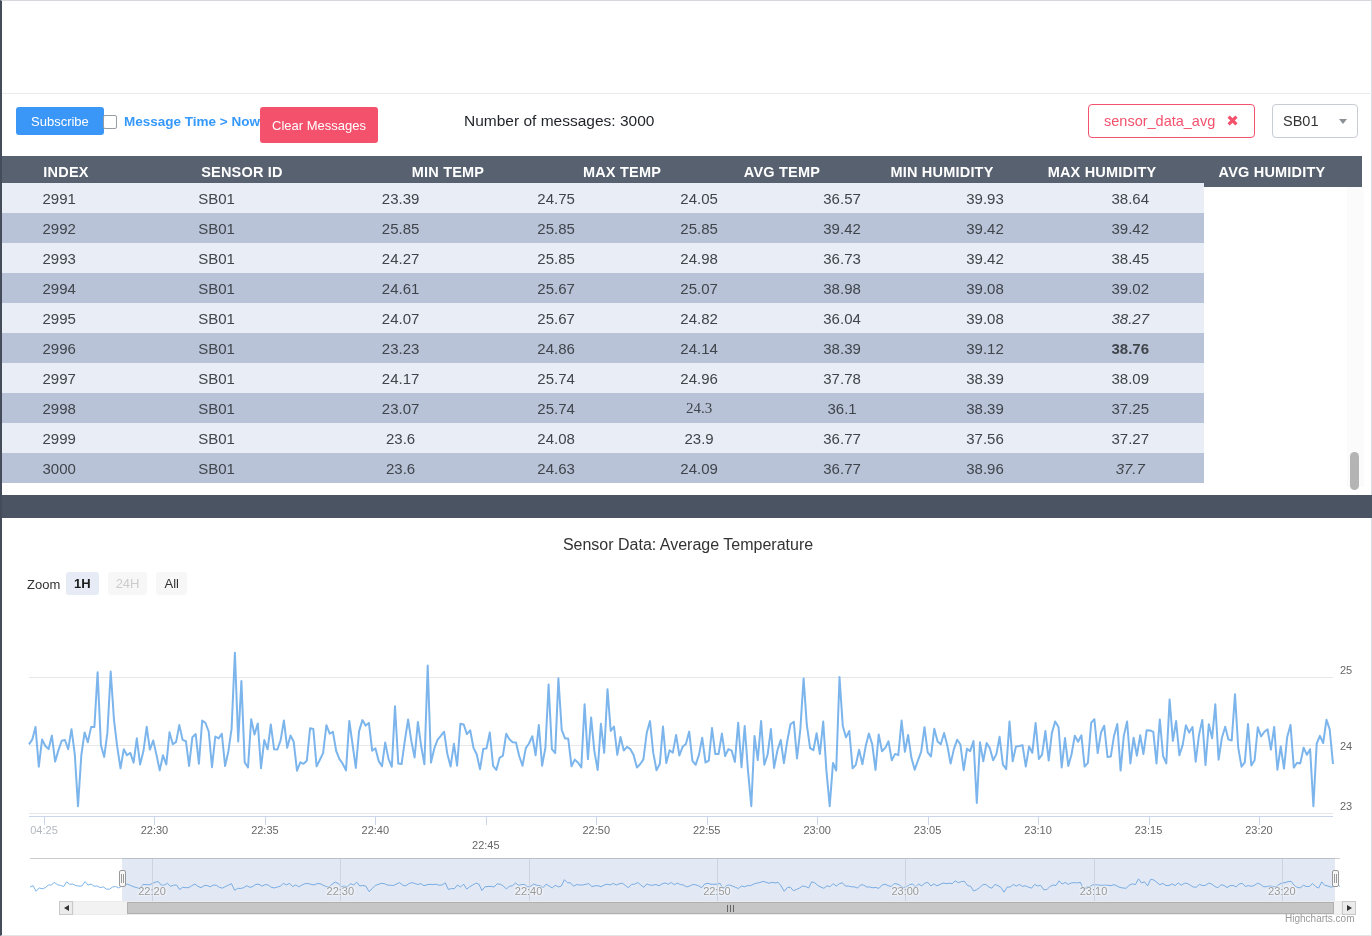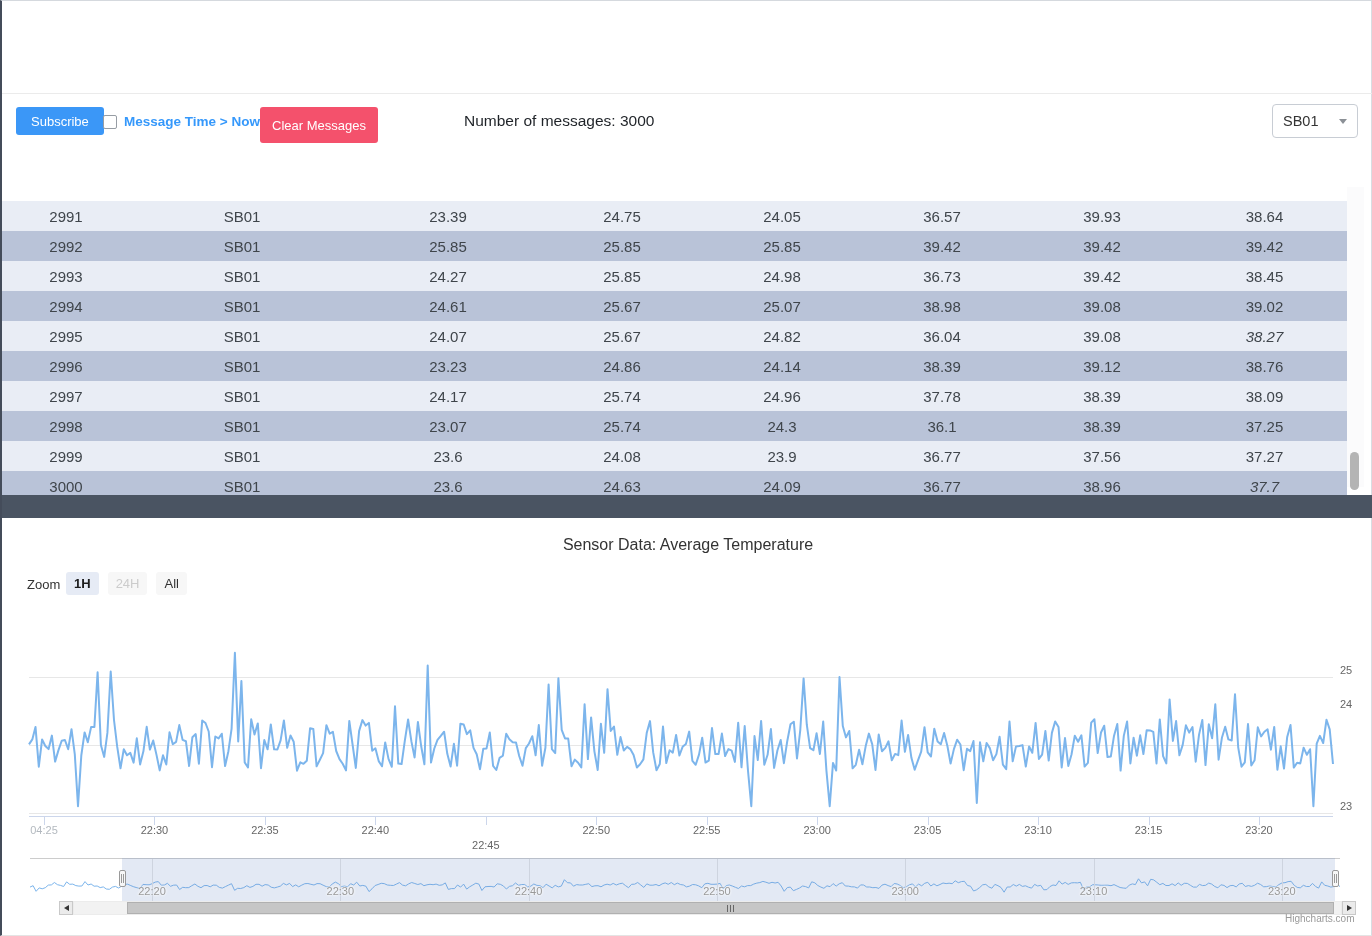--- a/index.html
+++ b/index.html
@@ -26,21 +26,21 @@
   .chip{left:1086px;top:103px;height:34px;box-sizing:border-box;display:flex;align-items:center;gap:11px;
        padding:0 15px;border:1px solid #f4516c;border-radius:4px;color:#f4516c;font-size:14.5px;background:#fff;}
   .chip .x{font-weight:700;font-size:15px;}
   .sel{left:1270px;top:103px;width:86px;height:34px;box-sizing:border-box;border:1px solid #c8cdd4;border-radius:4px;
        background:#fff;display:flex;align-items:center;padding:0 10px;font-size:14.5px;color:#333;justify-content:space-between;}
   .caret{width:0;height:0;border-left:4.5px solid transparent;border-right:4.5px solid transparent;border-top:5px solid #8b9096;}
 
   
   .thead{left:0;top:155px;width:1360px;height:31px;background:#57616f;display:flex;align-items:center;}
   .thead .hc{color:#fff;font-weight:700;font-size:14.5px;text-align:center;letter-spacing:.2px;}
-  .tbody{left:0;top:200px;width:1345px;}
+  .tbody{left:0;top:182px;width:1202px;}
   .trow{height:30px;display:flex;align-items:center;font-size:15px;color:#3f454b;}
   .trow.odd{background:#e9edf5;}
   .trow.even{background:#b9c3d8;}
   .trow .tc{text-align:center;}
   .gutter{left:1345px;top:186px;width:17px;height:300px;background:#fbfbfc;}
   .tscroll-thumb{left:1348px;top:451px;width:9px;height:38px;border-radius:5px;background:#b4b4b4;}
 
   .separator{left:0;top:494px;width:1372px;height:23px;background:#4a5462;}
 
   
@@ -83,25 +83,39 @@
 
 <div class="app">
 
   <div class="abs top-divider"></div>
 
   <button class="abs btn subscribe">Subscribe</button>
   <input type="checkbox" class="abs mt-check" style="">
   <span class="abs mt-label">Message Time &gt; Now</span>
   <button class="abs btn clear">Clear Messages</button>
   <span class="abs msg-count">Number of messages: 3000</span>
+  <div class="abs chip">
+    <span>sensor_data_avg</span>
+    <span class="x">✖</span>
+  </div>
   <div class="abs sel">
     <span>SB01</span>
     <span class="caret"></span>
   </div>
 
+  <div class="abs thead" id="thead">
+      <div class="hc" style="width: 128px;">INDEX</div>
+      <div class="hc" style="width: 224px;">SENSOR ID</div>
+      <div class="hc" style="width: 188px;">MIN TEMP</div>
+      <div class="hc" style="width: 160px;">MAX TEMP</div>
+      <div class="hc" style="width: 160px;">AVG TEMP</div>
+      <div class="hc" style="width: 160px;">MIN HUMIDITY</div>
+      <div class="hc" style="width: 160px;">MAX HUMIDITY</div>
+      <div class="hc" style="width: 180px;">AVG HUMIDITY</div>
+    </div>
   <div class="abs tbody" id="tbody">
       <div class="trow odd">
         <div class="tc" style="width: 128px;">2991</div>
         <div class="tc" style="width: 224px;">SB01</div>
         <div class="tc" style="width: 188px;">23.39</div>
         <div class="tc" style="width: 160px;">24.75</div>
         <div class="tc" style="width: 160px;">24.05</div>
         <div class="tc" style="width: 160px;">36.57</div>
         <div class="tc" style="width: 160px;">39.93</div>
         <div class="tc" style="width: 165px;">38.64</div>
@@ -147,38 +161,38 @@
         <div class="tc" style="width: 165px; font-style: italic;">38.27</div>
       </div>
       <div class="trow even">
         <div class="tc" style="width: 128px;">2996</div>
         <div class="tc" style="width: 224px;">SB01</div>
         <div class="tc" style="width: 188px;">23.23</div>
         <div class="tc" style="width: 160px;">24.86</div>
         <div class="tc" style="width: 160px;">24.14</div>
         <div class="tc" style="width: 160px;">38.39</div>
         <div class="tc" style="width: 160px;">39.12</div>
-        <div class="tc" style="width: 165px;">38.76</div>
+        <div class="tc" style="width: 165px; font-weight: bold;">38.76</div>
       </div>
       <div class="trow odd">
         <div class="tc" style="width: 128px;">2997</div>
         <div class="tc" style="width: 224px;">SB01</div>
         <div class="tc" style="width: 188px;">24.17</div>
         <div class="tc" style="width: 160px;">25.74</div>
         <div class="tc" style="width: 160px;">24.96</div>
         <div class="tc" style="width: 160px;">37.78</div>
         <div class="tc" style="width: 160px;">38.39</div>
         <div class="tc" style="width: 165px;">38.09</div>
       </div>
       <div class="trow even">
         <div class="tc" style="width: 128px;">2998</div>
         <div class="tc" style="width: 224px;">SB01</div>
         <div class="tc" style="width: 188px;">23.07</div>
         <div class="tc" style="width: 160px;">25.74</div>
-        <div class="tc" style="width: 160px;">24.3</div>
+        <div class="tc" style="width: 160px; font-family: Liberation Serif, serif;">24.3</div>
         <div class="tc" style="width: 160px;">36.1</div>
         <div class="tc" style="width: 160px;">38.39</div>
         <div class="tc" style="width: 165px;">37.25</div>
       </div>
       <div class="trow odd">
         <div class="tc" style="width: 128px;">2999</div>
         <div class="tc" style="width: 224px;">SB01</div>
         <div class="tc" style="width: 188px;">23.6</div>
         <div class="tc" style="width: 160px;">24.08</div>
         <div class="tc" style="width: 160px;">23.9</div>
@@ -237,21 +251,21 @@
       <div class="abs xlabel" style="left: 594.25px;">22:50</div>
       <div class="abs xlabel" style="left: 704.7px;">22:55</div>
       <div class="abs xlabel" style="left: 815.15px;">23:00</div>
       <div class="abs xlabel" style="left: 925.6px;">23:05</div>
       <div class="abs xlabel" style="left: 1036.05px;">23:10</div>
       <div class="abs xlabel" style="left: 1146.5px;">23:15</div>
       <div class="abs xlabel" style="left: 1256.95px;">23:20</div>
     </div>
   <div id="ylabels">
       <div class="abs ylabel" style="top: 663px;">25</div>
-      <div class="abs ylabel" style="top: 697px;">24</div>
+      <div class="abs ylabel" style="top: 739px;">24</div>
       <div class="abs ylabel" style="top: 799px;">23</div>
     </div>
 
   <svg class="overlay" id="series-svg" viewBox="0 0 1372 936">
       <polyline points="27.0,743.4 30.3,738.4 33.5,725.9 36.8,765.7 40.1,738.4 43.3,745.0 46.6,748.1 49.9,734.6 53.1,760.6 56.4,749.4 59.7,739.7 62.9,739.0 66.2,748.2 69.5,728.2 72.8,753.4 76.0,805.2 79.3,754.5 82.6,731.4 85.8,741.2 89.1,726.1 92.4,725.9 95.6,671.3 98.9,744.1 102.2,755.9 105.4,731.9 108.7,670.5 112.0,719.0 115.2,745.7 118.5,767.3 121.8,748.2 125.0,754.3 128.3,751.9 131.6,761.6 134.8,737.3 138.1,763.4 141.4,750.3 144.7,725.8 147.9,748.6 151.2,739.5 154.5,753.9 157.7,769.4 161.0,754.3 164.3,763.5 167.5,731.3 170.8,743.3 174.1,740.9 177.3,724.1 180.6,738.9 183.9,740.2 187.1,765.0 190.4,736.2 193.7,733.1 196.9,762.7 200.2,719.6 203.5,722.0 206.7,730.5 210.0,766.2 213.3,735.5 216.6,737.4 219.8,732.7 223.1,765.1 226.4,750.2 229.6,727.6 232.9,651.8 236.2,740.4 239.4,680.1 242.7,761.4 246.0,766.5 249.2,718.3 252.5,733.5 255.8,722.4 259.0,767.2 262.3,739.0 265.6,748.3 268.8,723.5 272.1,748.3 275.4,748.5 278.6,739.4 281.9,719.4 285.2,746.8 288.5,734.5 291.7,740.8 295.0,769.7 298.3,761.3 301.5,762.8 304.8,759.8 308.1,727.2 311.3,727.9 314.6,765.3 317.9,758.7 321.1,752.1 324.4,724.2 327.7,732.6 330.9,730.8 334.2,750.0 337.5,758.1 340.7,762.7 344.0,769.4 347.3,719.9 350.5,743.0 353.8,766.9 357.1,730.1 360.4,719.1 363.6,724.6 366.9,721.9 370.2,749.7 373.4,747.3 376.7,760.1 380.0,765.3 383.2,741.4 386.5,757.9 389.8,765.8 393.0,705.3 396.3,762.6 399.6,763.0 402.8,739.9 406.1,718.5 409.4,740.4 412.6,756.5 415.9,721.0 419.2,745.3 422.4,763.3 425.7,664.6 429.0,761.6 432.3,747.5 435.5,738.8 438.8,734.9 442.1,730.7 445.3,752.8 448.6,765.5 451.9,742.8 455.1,764.7 458.4,722.7 461.7,723.5 464.9,733.1 468.2,729.3 471.5,746.9 474.7,753.3 478.0,768.2 481.3,747.7 484.5,747.6 487.8,731.5 491.1,764.9 494.3,769.0 497.6,756.8 500.9,754.7 504.2,732.8 507.4,738.3 510.7,741.3 514.0,741.5 517.2,755.0 520.5,764.7 523.8,747.1 527.0,742.5 530.3,735.2 533.6,754.3 536.8,724.0 540.1,764.7 543.4,746.7 546.6,683.5 549.9,748.2 553.2,752.1 556.4,677.3 559.7,728.8 563.0,737.4 566.2,737.5 569.5,765.2 572.8,758.6 576.1,761.8 579.3,766.4 582.6,703.3 585.9,758.1 589.1,716.4 592.4,750.3 595.7,769.0 598.9,722.7 602.2,751.8 605.5,688.2 608.7,729.9 612.0,725.5 615.3,753.8 618.5,736.1 621.8,749.5 625.1,745.9 628.3,748.1 631.6,754.0 634.9,766.5 638.1,763.3 641.4,758.4 644.7,732.1 648.0,720.1 651.2,751.4 654.5,769.2 657.8,763.0 661.0,725.6 664.3,762.1 667.6,749.2 670.8,751.6 674.1,733.9 677.4,754.5 680.6,745.8 683.9,742.9 687.2,730.6 690.4,759.9 693.7,763.8 697.0,753.6 700.2,736.7 703.5,761.5 706.8,759.7 710.0,727.1 713.3,753.1 716.6,753.0 719.9,732.6 723.1,755.0 726.4,748.1 729.7,749.7 732.9,760.9 736.2,721.7 739.5,766.3 742.7,725.0 746.0,769.8 749.3,805.2 752.5,735.1 755.8,759.0 759.1,719.9 762.3,763.8 765.6,753.8 768.9,728.1 772.1,766.9 775.4,749.5 778.7,739.0 781.9,762.2 785.2,740.5 788.5,723.3 791.8,720.7 795.0,757.5 798.3,728.8 801.6,677.4 804.8,723.7 808.1,747.2 811.4,749.2 814.6,732.3 817.9,753.0 821.2,720.6 824.4,769.3 827.7,805.2 831.0,761.9 834.2,769.5 837.5,676.1 840.8,725.1 844.0,736.4 847.3,730.0 850.6,767.3 853.8,763.8 857.1,748.8 860.4,763.2 863.7,745.1 866.9,732.6 870.2,743.1 873.5,768.9 876.7,733.5 880.0,750.3 883.3,746.9 886.5,740.3 889.8,759.3 893.1,752.9 896.3,754.1 899.6,719.6 902.9,750.8 906.1,733.9 909.4,756.8 912.7,768.7 915.9,759.6 919.2,750.7 922.5,726.2 925.7,751.4 929.0,755.5 932.3,727.7 935.6,740.5 938.8,743.3 942.1,732.0 945.4,745.0 948.6,762.6 951.9,748.1 955.2,738.7 958.4,743.5 961.7,769.2 965.0,747.8 968.2,750.1 971.5,740.0 974.8,802.0 978.0,741.3 981.3,760.3 984.6,742.0 987.8,747.1 991.1,759.3 994.4,753.1 997.6,735.8 1000.9,763.7 1004.2,768.1 1007.5,720.6 1010.7,760.3 1014.0,745.4 1017.3,745.0 1020.5,744.1 1023.8,765.6 1027.1,745.4 1030.3,751.8 1033.6,721.9 1036.9,757.9 1040.1,753.7 1043.4,730.0 1046.7,759.6 1049.9,731.9 1053.2,720.4 1056.5,725.9 1059.7,766.4 1063.0,737.1 1066.3,765.0 1069.5,753.5 1072.8,734.7 1076.1,740.8 1079.4,734.3 1082.6,765.6 1085.9,761.9 1089.2,721.6 1092.4,718.3 1095.7,752.1 1099.0,731.5 1102.2,724.7 1105.5,756.1 1108.8,755.6 1112.0,734.9 1115.3,723.0 1118.6,769.6 1121.8,734.9 1125.1,720.5 1128.4,762.4 1131.6,736.7 1134.9,754.7 1138.2,734.3 1141.4,753.0 1144.7,729.2 1148.0,729.4 1151.3,730.9 1154.5,762.4 1157.8,718.4 1161.1,755.1 1164.3,762.4 1167.6,698.4 1170.9,739.9 1174.1,720.1 1177.4,754.3 1180.7,743.9 1183.9,724.3 1187.2,731.6 1190.5,726.1 1193.7,760.7 1197.0,733.9 1200.3,718.9 1203.5,764.1 1206.8,723.3 1210.1,737.3 1213.3,703.3 1216.6,758.7 1219.9,736.8 1223.2,725.8 1226.4,738.4 1229.7,739.5 1233.0,693.3 1236.2,746.3 1239.5,765.7 1242.8,761.3 1246.0,723.0 1249.3,764.4 1252.6,759.2 1255.8,726.3 1259.1,735.4 1262.4,730.7 1265.6,728.3 1268.9,748.7 1272.2,725.9 1275.4,768.8 1278.7,745.3 1282.0,767.6 1285.2,735.9 1288.5,723.9 1291.8,766.6 1295.1,761.8 1298.3,762.4 1301.6,746.7 1304.9,753.8 1308.1,748.2 1311.4,805.2 1314.7,742.7 1317.9,734.9 1321.2,742.0 1324.5,718.7 1327.7,728.4 1331.0,763.0" fill="none" stroke="#7cb5ec" stroke-width="2" stroke-linejoin="round"></polyline>
       <polyline points="28.0,886.1 31.1,884.7 34.1,890.3 37.2,886.9 40.2,887.8 43.3,886.7 46.3,884.1 49.4,883.9 52.4,881.5 55.5,883.7 58.5,884.4 61.6,885.5 64.6,880.9 67.7,883.3 70.8,883.1 73.8,884.6 76.9,885.1 79.9,885.0 83.0,880.6 86.0,884.0 89.1,883.0 92.1,885.2 95.2,885.0 98.2,886.6 101.3,885.9 104.3,888.0 107.4,888.3 110.4,886.1 113.5,885.4 116.6,887.0 119.6,885.2 122.7,883.3 125.7,883.2 128.8,884.6 131.8,885.8 134.9,886.7 137.9,887.5 141.0,883.4 144.0,883.7 147.1,883.8 150.1,882.7 153.2,881.1 156.3,880.6 159.3,884.2 162.4,884.0 165.4,882.3 168.5,885.3 171.5,884.2 174.6,884.0 177.6,888.5 180.7,886.3 183.7,886.7 186.8,886.6 189.8,884.7 192.9,883.0 195.9,885.3 199.0,886.7 202.1,884.6 205.1,884.5 208.2,885.8 211.2,884.1 214.3,884.2 217.3,886.4 220.4,887.1 223.4,885.6 226.5,884.1 229.5,882.7 232.6,889.3 235.6,887.3 238.7,887.5 241.8,886.6 244.8,884.7 247.9,886.4 250.9,885.4 254.0,883.3 257.0,883.3 260.1,885.2 263.1,883.6 266.2,884.0 269.2,886.2 272.3,886.9 275.3,886.1 278.4,885.1 281.4,882.4 284.5,883.9 287.6,882.4 290.6,885.6 293.7,883.9 296.7,885.8 299.8,884.1 302.8,882.7 305.9,882.5 308.9,883.3 312.0,884.0 315.0,882.6 318.1,882.7 321.1,884.2 324.2,885.6 327.3,885.9 330.3,882.9 333.4,881.1 336.4,882.7 339.5,885.6 342.5,885.0 345.6,885.8 348.6,882.7 351.7,884.0 354.7,881.2 357.8,885.0 360.8,884.4 363.9,885.2 367.0,890.6 370.0,887.8 373.1,884.5 376.1,883.5 379.2,882.3 382.2,882.6 385.3,884.0 388.3,884.3 391.4,884.5 394.4,883.1 397.5,881.6 400.5,884.1 403.6,884.8 406.6,882.9 409.7,881.5 412.8,882.5 415.8,883.5 418.9,882.6 421.9,884.7 425.0,883.8 428.0,883.3 431.1,883.7 434.1,883.1 437.2,884.3 440.2,883.9 443.3,881.9 446.3,888.4 449.4,887.6 452.5,887.6 455.5,884.0 458.6,886.1 461.6,883.1 464.7,888.1 467.7,885.8 470.8,884.0 473.8,882.2 476.9,883.1 479.9,889.5 483.0,885.8 486.0,885.5 489.1,885.4 492.1,886.0 495.2,882.8 498.3,883.3 501.3,884.9 504.4,888.0 507.4,885.4 510.5,884.7 513.5,882.0 516.6,884.3 519.6,883.5 522.7,883.5 525.7,885.9 528.8,885.2 531.8,883.0 534.9,884.4 538.0,884.6 541.0,886.7 544.1,883.2 547.1,885.0 550.2,886.9 553.2,884.3 556.3,885.9 559.3,885.1 562.4,878.7 565.4,881.7 568.5,881.9 571.5,885.2 574.6,883.6 577.7,884.0 580.7,884.0 583.8,883.3 586.8,882.7 589.9,885.6 592.9,884.8 596.0,884.7 599.0,885.8 602.1,884.0 605.1,883.2 608.2,884.0 611.2,882.4 614.3,884.0 617.3,882.8 620.4,882.2 623.5,884.6 626.5,886.7 629.6,883.3 632.6,883.2 635.7,881.5 638.7,883.9 641.8,886.4 644.8,882.9 647.9,884.2 650.9,884.2 654.0,883.5 657.0,884.8 660.1,882.9 663.2,881.9 666.2,883.3 669.3,881.5 672.3,883.7 675.4,882.1 678.4,883.5 681.5,884.0 684.5,885.9 687.6,885.1 690.6,883.5 693.7,883.8 696.7,884.9 699.8,886.7 702.8,882.9 705.9,882.3 709.0,883.3 712.0,883.3 715.1,883.1 718.1,882.4 721.2,887.9 724.2,884.6 727.3,884.0 730.3,885.0 733.4,886.3 736.4,887.5 739.5,885.0 742.5,885.8 745.6,884.6 748.7,884.6 751.7,883.1 754.8,882.1 757.8,881.6 760.9,880.4 763.9,881.2 767.0,882.3 770.0,881.3 773.1,882.0 776.1,881.3 779.2,885.0 782.2,890.3 785.3,886.6 788.3,886.1 791.4,889.7 794.5,888.4 797.5,887.0 800.6,885.0 803.6,885.6 806.7,886.9 809.7,880.8 812.8,881.8 815.8,884.5 818.9,886.1 821.9,887.3 825.0,884.8 828.0,885.7 831.1,882.6 834.2,885.1 837.2,882.8 840.3,881.7 843.3,885.0 846.4,885.1 849.4,885.8 852.5,885.9 855.5,887.1 858.6,883.9 861.6,884.0 864.7,886.0 867.7,886.0 870.8,886.7 873.9,886.5 876.9,887.4 880.0,884.1 883.0,883.2 886.1,884.6 889.1,885.6 892.2,882.5 895.2,883.0 898.3,884.5 901.3,886.7 904.4,885.7 907.4,883.8 910.5,882.9 913.5,885.9 916.6,883.1 919.7,884.8 922.7,882.3 925.8,881.3 928.8,885.0 931.9,882.9 934.9,884.8 938.0,883.5 941.0,882.0 944.1,882.6 947.1,882.2 950.2,882.7 953.2,879.8 956.3,881.7 959.4,880.6 962.4,880.3 965.5,884.5 968.5,885.2 971.6,890.0 974.6,888.8 977.7,886.5 980.7,883.8 983.8,883.4 986.8,885.9 989.9,887.2 992.9,883.4 996.0,884.7 999.0,886.5 1002.1,891.2 1005.2,886.0 1008.2,886.0 1011.3,883.5 1014.3,885.1 1017.4,883.4 1020.4,885.4 1023.5,884.8 1026.5,886.2 1029.6,887.1 1032.6,883.4 1035.7,885.0 1038.7,884.3 1041.8,888.8 1044.9,888.6 1047.9,885.6 1051.0,884.0 1054.0,884.5 1057.1,879.8 1060.1,883.1 1063.2,881.4 1066.2,883.4 1069.3,881.9 1072.3,881.7 1075.4,881.9 1078.4,881.3 1081.5,888.6 1084.6,886.0 1087.6,885.8 1090.7,883.7 1093.7,883.8 1096.8,884.1 1099.8,884.3 1102.9,884.2 1105.9,884.2 1109.0,884.7 1112.0,883.6 1115.1,885.1 1118.1,886.5 1121.2,887.0 1124.2,887.3 1127.3,884.1 1130.4,882.9 1133.4,883.6 1136.5,877.8 1139.5,881.9 1142.6,880.9 1145.6,884.8 1148.7,878.3 1151.7,878.9 1154.8,881.3 1157.8,883.7 1160.9,882.4 1163.9,884.5 1167.0,884.5 1170.1,882.8 1173.1,884.6 1176.2,881.9 1179.2,884.3 1182.3,882.3 1185.3,882.4 1188.4,884.3 1191.4,886.1 1194.5,886.1 1197.5,883.4 1200.6,884.6 1203.6,884.3 1206.7,882.1 1209.7,883.1 1212.8,885.5 1215.9,886.8 1218.9,883.8 1222.0,884.4 1225.0,886.6 1228.1,884.7 1231.1,884.4 1234.2,885.9 1237.2,883.0 1240.3,882.3 1243.3,885.5 1246.4,884.6 1249.4,885.4 1252.5,884.3 1255.6,882.2 1258.6,883.5 1261.7,885.8 1264.7,885.6 1267.8,884.9 1270.8,885.5 1273.9,885.9 1276.9,883.6 1280.0,881.9 1283.0,881.7 1286.1,880.6 1289.1,880.3 1292.2,884.3 1295.2,886.4 1298.3,886.8 1301.4,884.3 1304.4,885.5 1307.5,885.5 1310.5,882.4 1313.6,885.5 1316.6,887.1 1319.7,880.9 1322.7,884.3 1325.8,885.0 1328.8,886.1 1331.9,885.5 1334.9,883.4 1338.0,885.5" fill="none" stroke="#7cb5ec" stroke-width="1" stroke-linejoin="round"></polyline>
     </svg>
 
   <div class="abs nav-outline"></div>
   <div id="navgrids">

